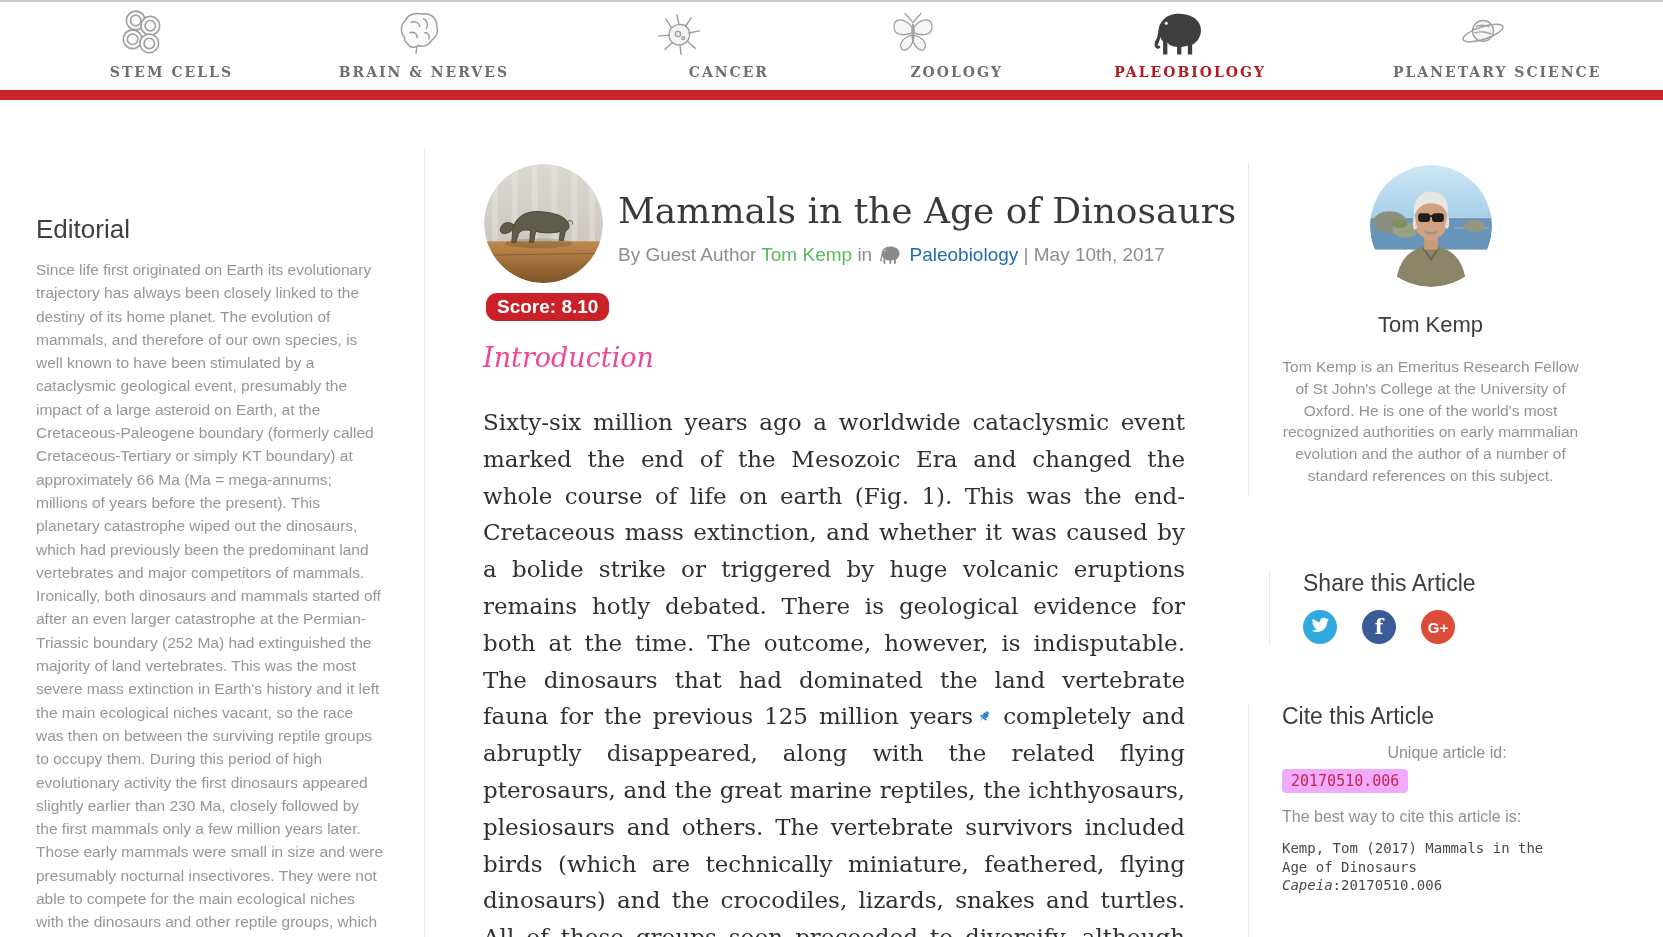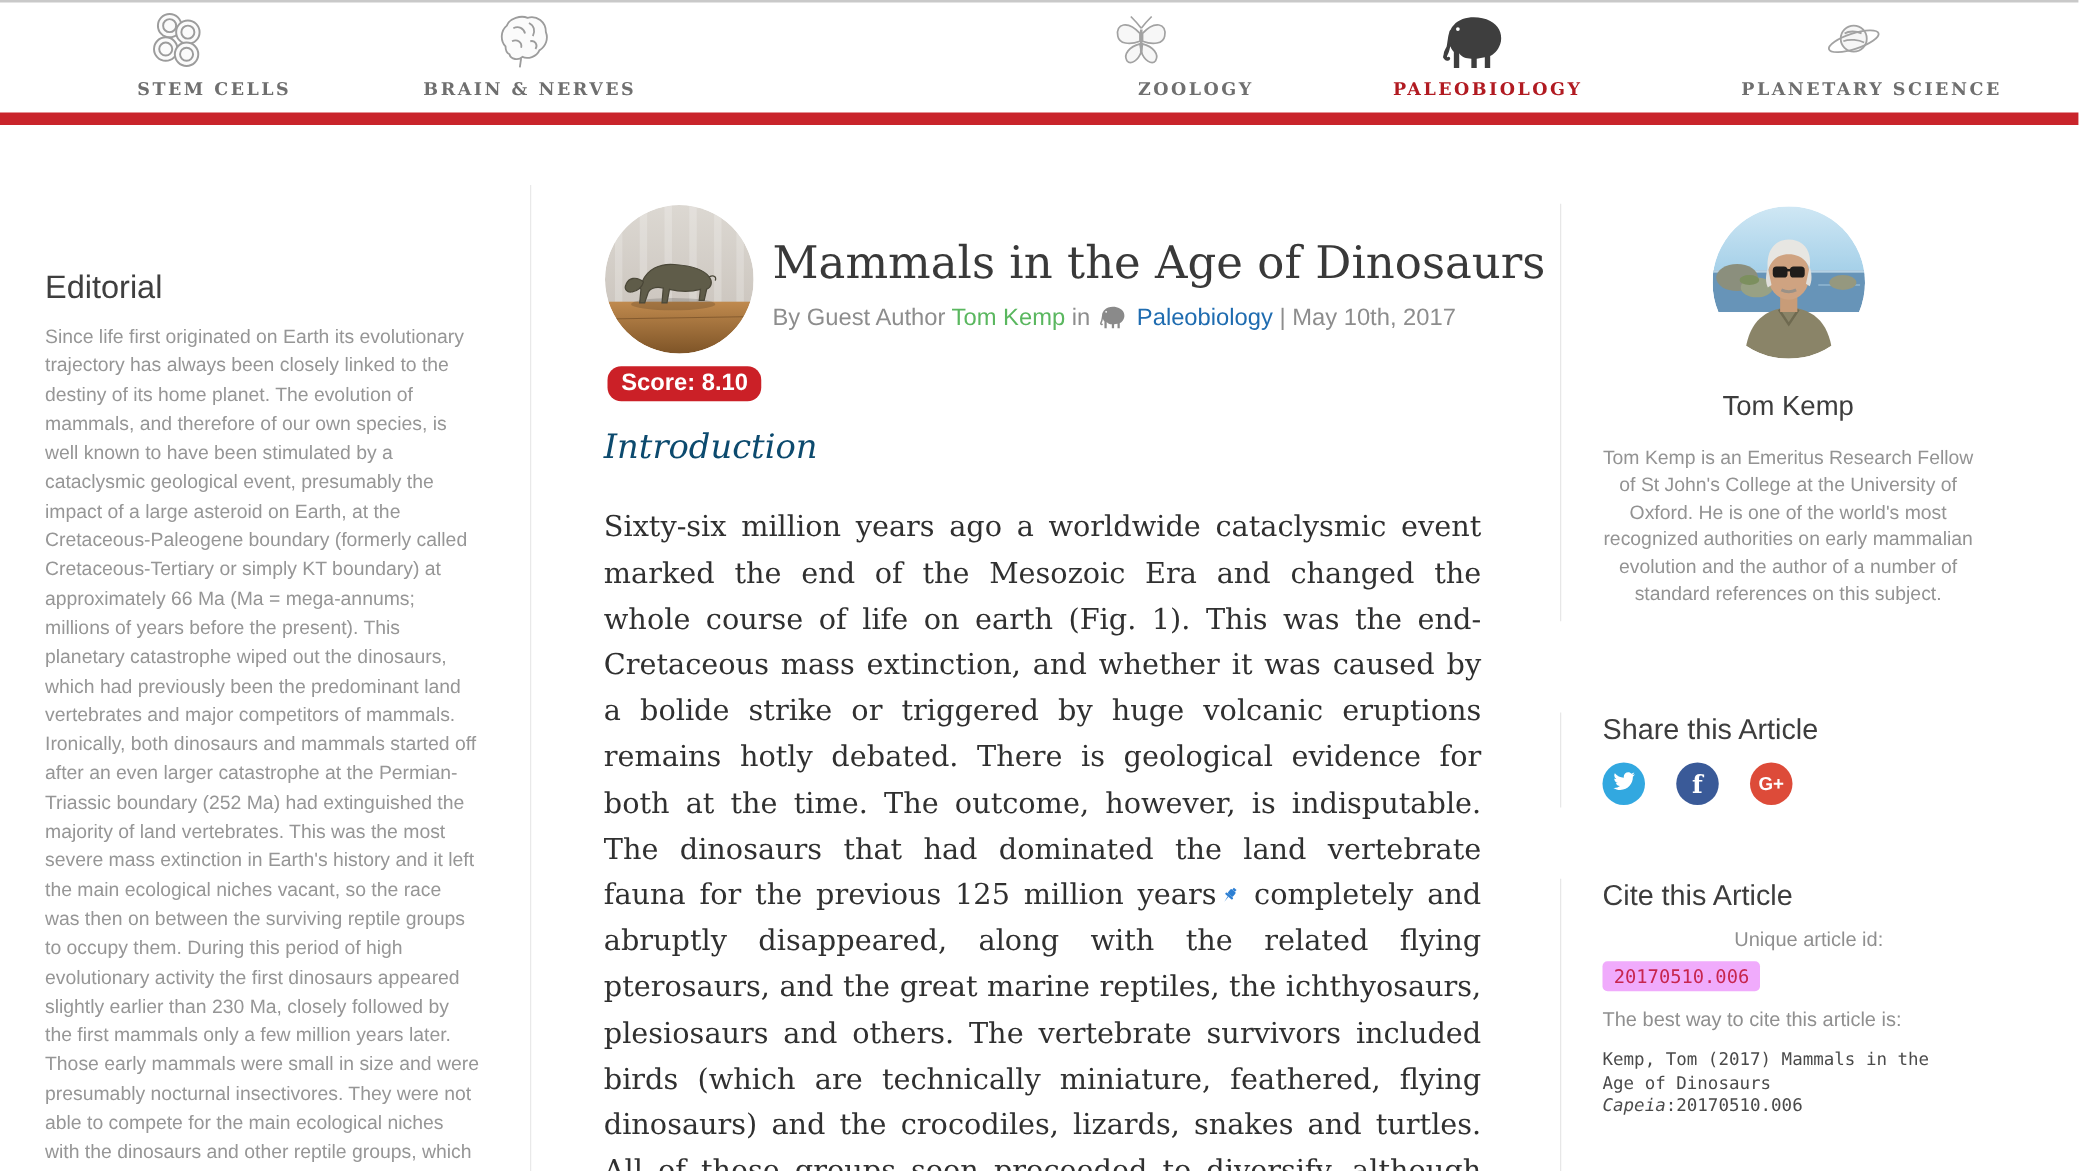--- a/index.html
+++ b/index.html
@@ -28,33 +28,33 @@
                    border-radius:50%; overflow:hidden; }
   .article-title { position:absolute; left:618px; top:190px; font-family:"DejaVu Serif", serif;
                    font-size:36px; color:#393939; white-space:nowrap; }
   .byline { position:absolute; left:618px; top:244px; font-size:19px; color:#8d8d8d; white-space:nowrap; }
   .byline .author { color:#5ab75f; cursor:pointer; }
   .byline .category { color:#1f6cb0; cursor:pointer; }
   .byline .cat-icon { display:inline-block; vertical-align:-4px; margin:0 3px 0 5px; }
   .score-badge { position:absolute; left:486px; top:293px; background:#cb2027; color:#fff;
                  font-size:19px; font-weight:bold; padding:3px 11px; border-radius:11px; }
   .section-heading { position:absolute; left:483px; top:342px; font-family:"DejaVu Serif", serif;
-                     font-style:italic; font-size:27px; color:#0c4a6e; }
+                     font-style:italic; font-size:27px; color:#ec4899; }
   .article-body { position:absolute; left:483px; top:404px; width:702px;
                   font-family:"DejaVu Serif", serif; font-size:23px; line-height:36.8px;
                   color:#303030; text-align:justify; }
   .pin-icon { display:inline-block; width:16px; height:16px; margin-left:3px; vertical-align:-1px; cursor:pointer; }
 
   
   .side-block { position:absolute; left:1248px; width:364px; border-left:1px solid #e7e7e7; }
   .author-block { top:163px; padding:2px 0 10px 0; text-align:center; }
   .author-photo { width:122px; height:122px; border-radius:50%; overflow:hidden; margin:0 auto; }
   .author-name { margin-top:25px; font-size:22px; color:#3d3d3d; }
   .author-bio { margin:18px auto 0; width:302px; font-size:15.5px; line-height:21.8px; color:#939393; }
-  .share-block { top:570px; padding-left:33px; height:76px; }
+  .share-block { top:570px; padding-left:33px; height:76px;margin-left:21px; }
   .side-title { font-size:23px; color:#3d3d3d; }
   .social-row { margin-top:13px; display:flex; gap:25px; }
   .social-btn { width:34px; height:34px; border-radius:50%; display:flex; align-items:center;
                 justify-content:center; color:#fff; cursor:pointer; }
   .social-btn.twitter  { background:#32a8e0; }
   .social-btn.facebook { background:#3a5a98; font-family:"DejaVu Serif", serif;
                          font-size:20px; font-weight:bold; }
   .social-btn.gplus    { background:#dd4b39; font-size:15px; font-weight:bold; }
   .cite-block { top:703px; padding-left:33px; height:240px; }
   .cite-label { margin-top:14px; font-size:16px; color:#8f8f8f;text-align:center; }
@@ -95,20 +95,38 @@
         <path d="M16,14 C20,12 24,14 25,18"></path>
           <path d="M28,10 C32,12 33,16 31,20"></path>
         <path d="M15,24 C19,22 23,25 22,29"></path>
           <path d="M29,24 C33,23 35,27 33,30"></path>
         <path d="M22,37 L21,44"></path>
       </svg>
     </div>
     <div class="nav-label">BRAIN &amp; NERVES</div>
   </div>
 
+  <div class="nav-item" style="left:679px">
+    <div class="nav-icon">
+      <svg width="50" height="50" viewBox="0 0 48 48" fill="none" stroke="#9c9c9c" stroke-width="1.3">
+        <path d="M24,16 C31,15 35,21 34,27 C33,33 27,37 21,35 C15,33 13,27 15,22 C17,18 20,16 24,16 Z" fill="#f4f4f4"></path>
+        <path d="M24,16 L22,6"></path>
+          <path d="M30,18 L36,9"></path>
+          <path d="M33,24 L44,22"></path>
+        <path d="M32,32 L40,39"></path>
+          <path d="M25,36 L26,45"></path>
+          <path d="M18,33 L10,40"></path>
+        <path d="M15,26 L4,27"></path>
+          <path d="M17,19 L11,10"></path>
+        <circle cx="23" cy="25" r="2.5"></circle>
+          <circle cx="28" cy="29" r="1.4"></circle>
+      </svg>
+    </div>
+    <div class="nav-label">CANCER</div>
+  </div>
 
   <div class="nav-item" style="left:913px">
     <div class="nav-icon">
       <svg width="50" height="50" viewBox="0 0 48 48" fill="none" stroke="#a2a2a2" stroke-width="1.3">
         <path d="M24,14 C21,10 19,8 16,5"></path>
           <path d="M24,14 C27,10 29,8 32,5"></path>
         <path d="M23,18 C14,8 4,10 6,20 C7,26 15,27 23,24 Z" fill="#f7f7f7"></path>
         <path d="M25,18 C34,8 44,10 42,20 C41,26 33,27 25,24 Z" fill="#f7f7f7"></path>
         <path d="M23,26 C15,28 10,34 13,39 C16,43 22,38 24,32 Z" fill="#f7f7f7"></path>
         <path d="M25,26 C33,28 38,34 35,39 C32,43 26,38 24,32 Z" fill="#f7f7f7"></path>

